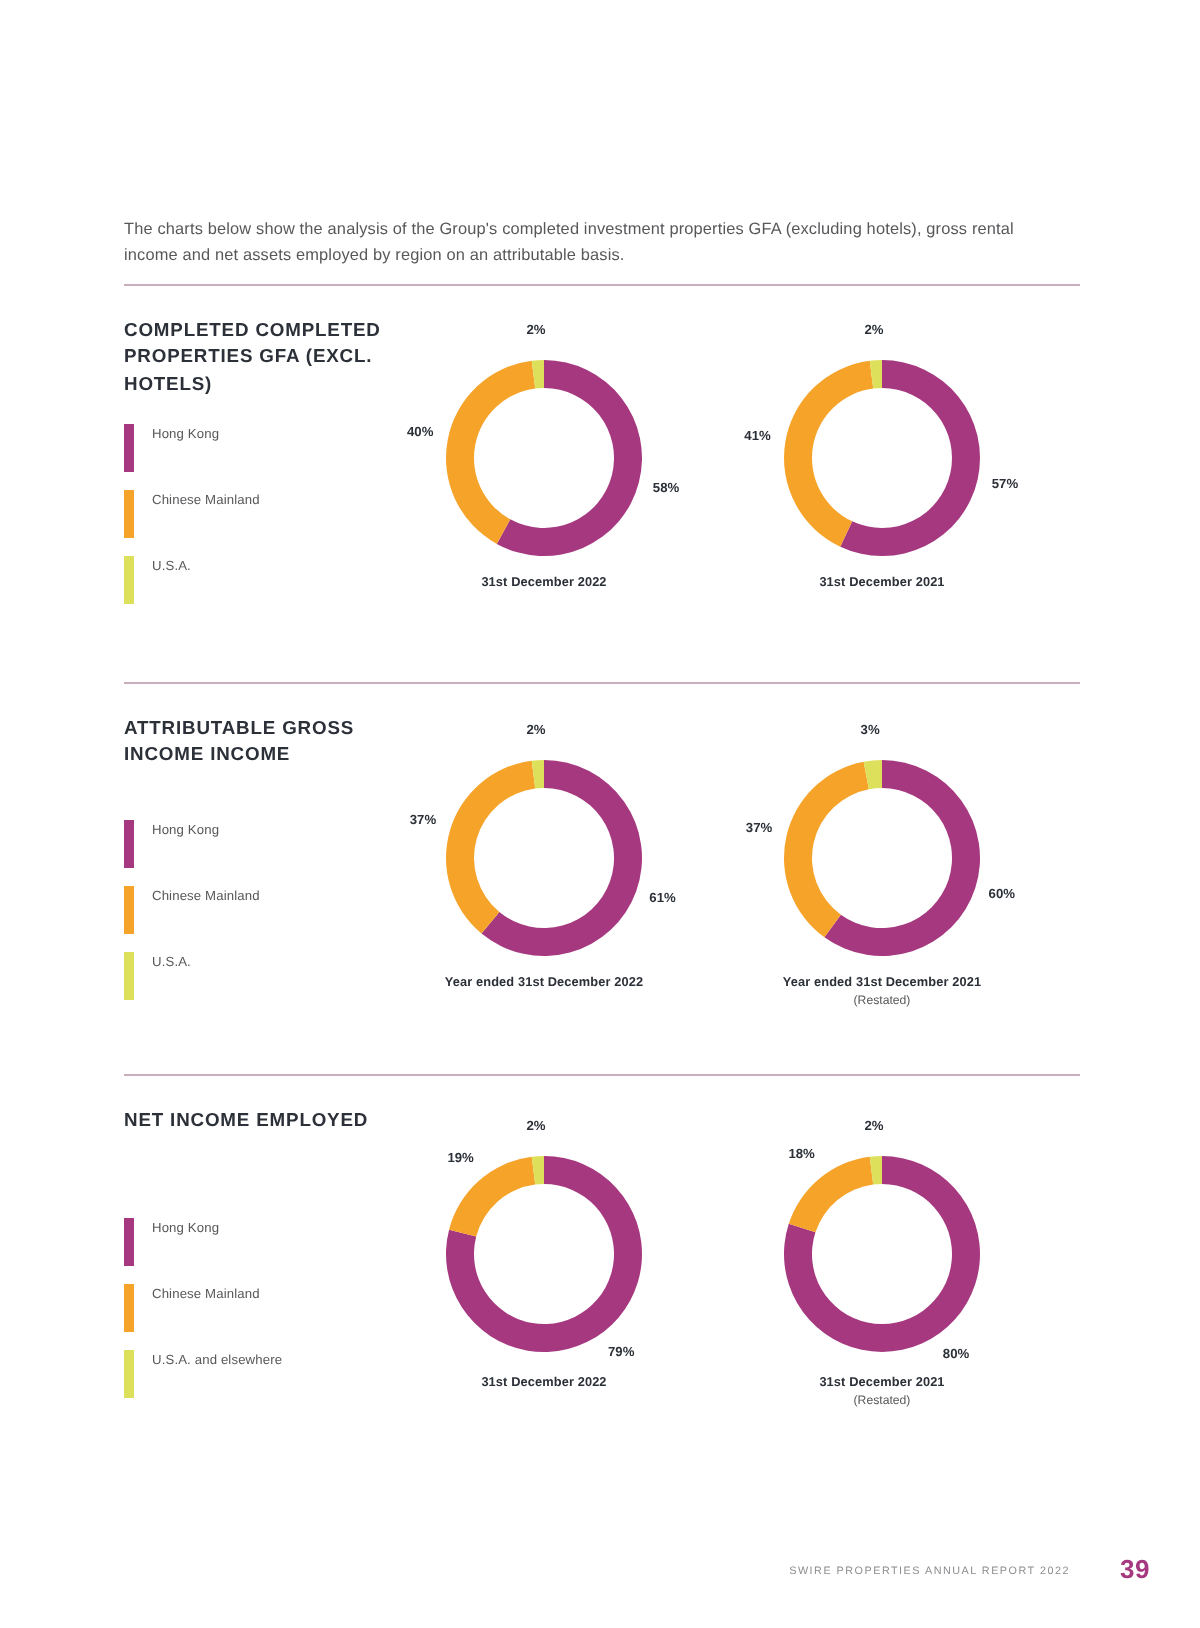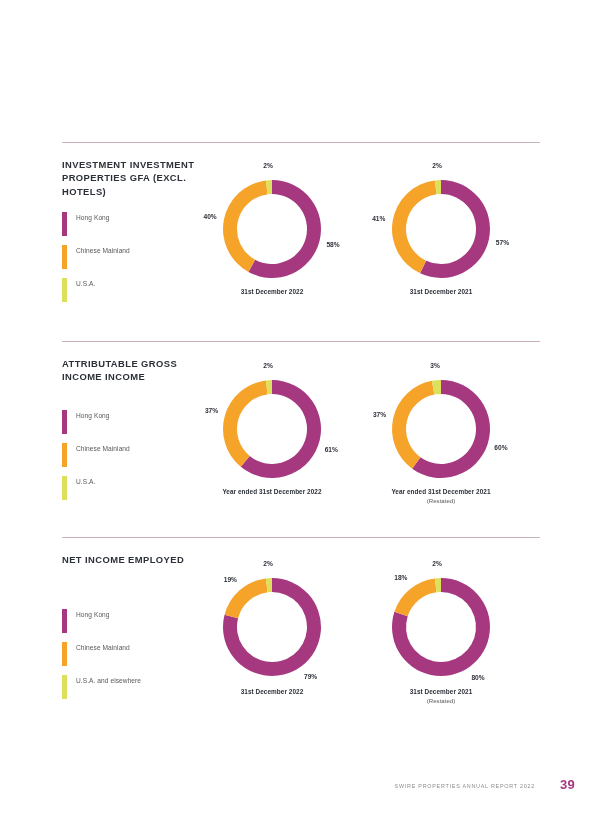--- a/index.html
+++ b/index.html
@@ -146,27 +146,28 @@
     font-weight: bold;
     color: #a6387f;
     letter-spacing: 0.02em;
   }
 </style>
 </head>
 <body>
 
 <div class="page">
 
+  <p class="intro">The charts below show the analysis of the Group's completed investment properties GFA (excluding hotels), gross rental income and net assets employed by region on an attributable basis.</p>
 
   <div class="divider d1"></div>
   <div class="divider d2"></div>
   <div class="divider d3"></div>
 
   <div class="section s1">
-    <div class="sec-title">INVESTMENT INVESTMENT PROPERTIES GFA (EXCL. HOTELS)</div>
+    <div class="sec-title">COMPLETED COMPLETED PROPERTIES GFA (EXCL. HOTELS)</div>
     <div class="legend l1">
         <div class="legend-item">
           <span class="legend-swatch" style="background: rgb(166, 56, 127);"></span>
           <span class="legend-label">Hong Kong</span>
         </div>
         <div class="legend-item">
           <span class="legend-swatch" style="background: rgb(246, 163, 42);"></span>
           <span class="legend-label">Chinese Mainland</span>
         </div>
         <div class="legend-item">

